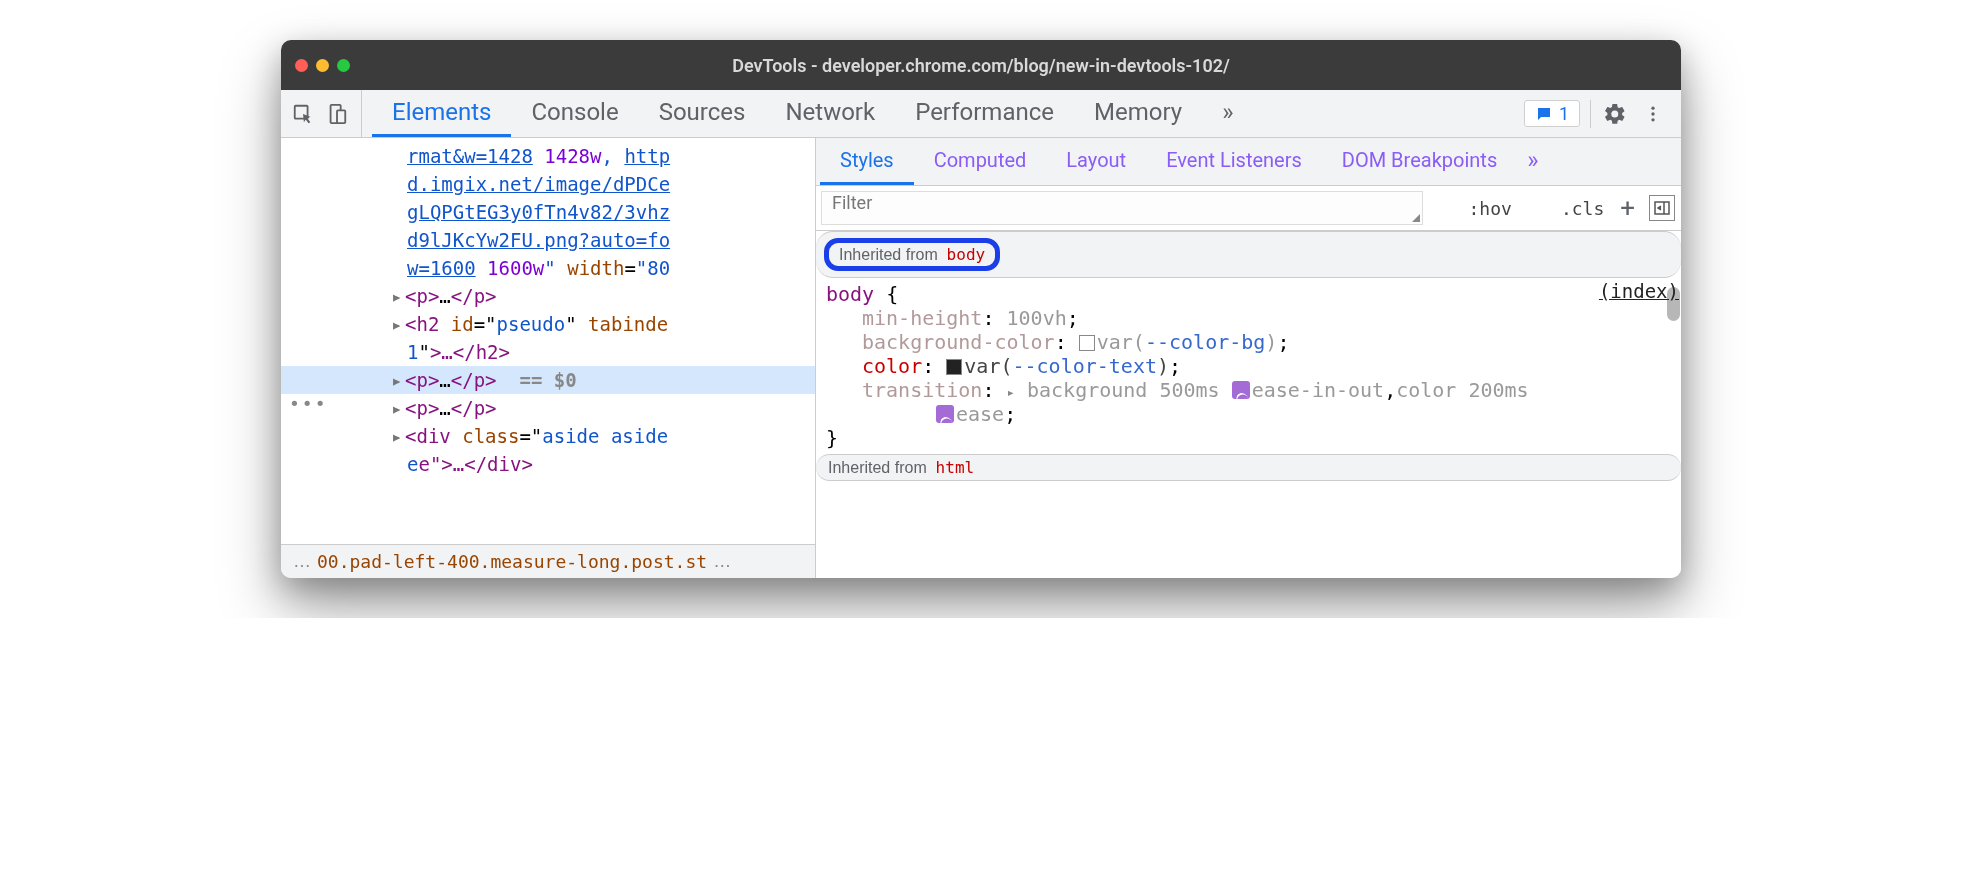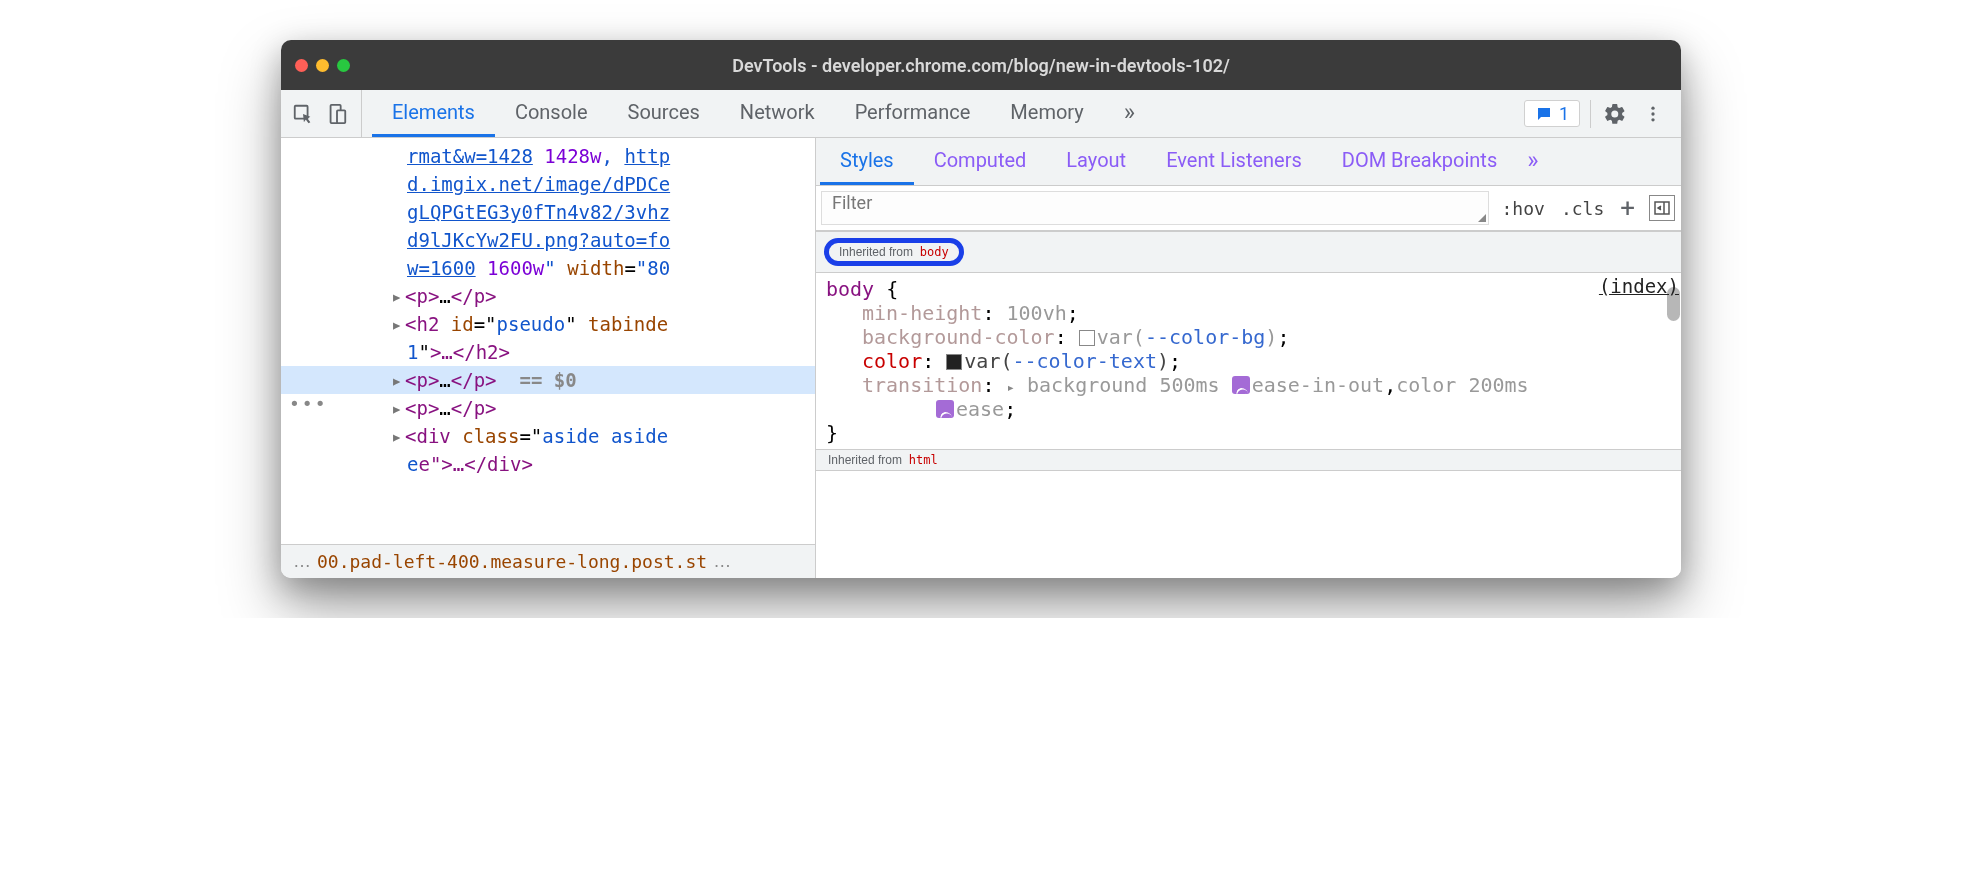--- a/index.html
+++ b/index.html
@@ -42,21 +42,21 @@
     height: 48px;
     border-bottom: 1px solid #ccc;
     background: #f1f3f4;
     padding: 0 8px;
   }
   .tb-left { display: flex; align-items: center; gap: 6px; padding-right: 10px; border-right: 1px solid #ccc; height: 100%; }
   .ic { width: 28px; height: 28px; display:flex; align-items:center; justify-content:center; color:#5f6368; }
   .tabs { display: flex; align-items: center; height: 100%; padding-left: 10px; gap: 0; flex:1;}
   .tab {
     padding: 0 20px; height: 100%; display:flex; align-items:center;
-    color: #5f6368; font-size: 20px; cursor: pointer; border-bottom: 3px solid transparent;
+    color: #5f6368; font-size: 24px; cursor: pointer; border-bottom: 3px solid transparent;
   }
   .tab.active { color: #1a73e8; border-bottom-color:#1a73e8; }
   .tb-right { display:flex; align-items:center; gap: 10px; padding: 0 6px; }
   .issues-btn {
     display:flex; align-items:center; gap:6px; background:#fff;
     border:1px solid #d0d0d0; border-radius:3px; padding:2px 10px;
     color:#1a73e8; font-size:18px;
   }
   .sep { width:1px; height:28px; background:#ccc; }
 
@@ -85,28 +85,29 @@
   }
   .bc-ell { color:#888; padding:0 6px; font-family: -apple-system, sans-serif; }
 
   .right-pane { flex:1; display:flex; flex-direction:column; background:#fff; }
   .subtabs { display:flex; align-items:center; height:48px; background:#f1f3f4; border-bottom:1px solid #ccc; padding:0 4px;}
   .subtab { padding:0 20px; height:100%; display:flex; align-items:center; color:#8b5cf6; font-size:20px; cursor:pointer; border-bottom:3px solid transparent;}
   .subtab.active { color:#1a73e8; border-bottom-color:#1a73e8;}
   .filterbar { display:flex; align-items:center; height:45px; border-bottom:1px solid #ccc; background:#fff;}
   .filter-in { flex:1; border:1px solid #ddd; margin:3px 5px; height:34px; padding:0 10px; font-size:18px; color:#777; position:relative; background:#fdfdfd;}
   .filter-in::after{content:''; position:absolute; right:2px; bottom:2px; width:0; height:0; border-left:8px solid transparent; border-bottom:8px solid #888;}
-  .mono-btn { font-family: Menlo, Consolas, monospace; font-size:18px; color:#444; padding:0 8px; }
+  .mono-btn { font-family: Menlo, Consolas, monospace; font-size:18px; color:#444; padding:0 8px;margin-left:33px; }
   .plus { font-size:26px; color:#5f6368; padding:0 8px;}
   .icbtn { width:26px; height:26px; border:1px solid #888; display:flex; align-items:center; justify-content:center; margin:0 6px;}
   .styles-body { flex:1; overflow:hidden; font-family: Menlo, Consolas, monospace; font-size:20px; position:relative;}
   .section-hdr {
     background:#f1f3f4; border-top:1px solid #ccc; border-bottom:1px solid #ccc;
-    padding: 3px 12px; color:#5f6368; font-size:12px;
+    padding: 3px 12px; color:#5f6368; font-size:16px;
     font-family: -apple-system, sans-serif;
+    border-radius: 17px;
   }
   .section-hdr .el { font-family: Menlo, Consolas, monospace; color:#c80000; }
   .highlight-ring {
     display:inline-block; border: 5px solid #1a3fe8; border-radius: 14px; padding: 2px 10px;
   }
   .rule { padding: 4px 10px 4px 10px; position:relative;}
   .rule .srclink { position:absolute; right:2px; top:2px; color:#222; text-decoration: underline; font-size:19px;}
   .decl { padding-left: 36px; white-space: nowrap;}
   .prop { color:#c80000; }
   .prop.dim { color:#a08080; opacity:0.8;}

